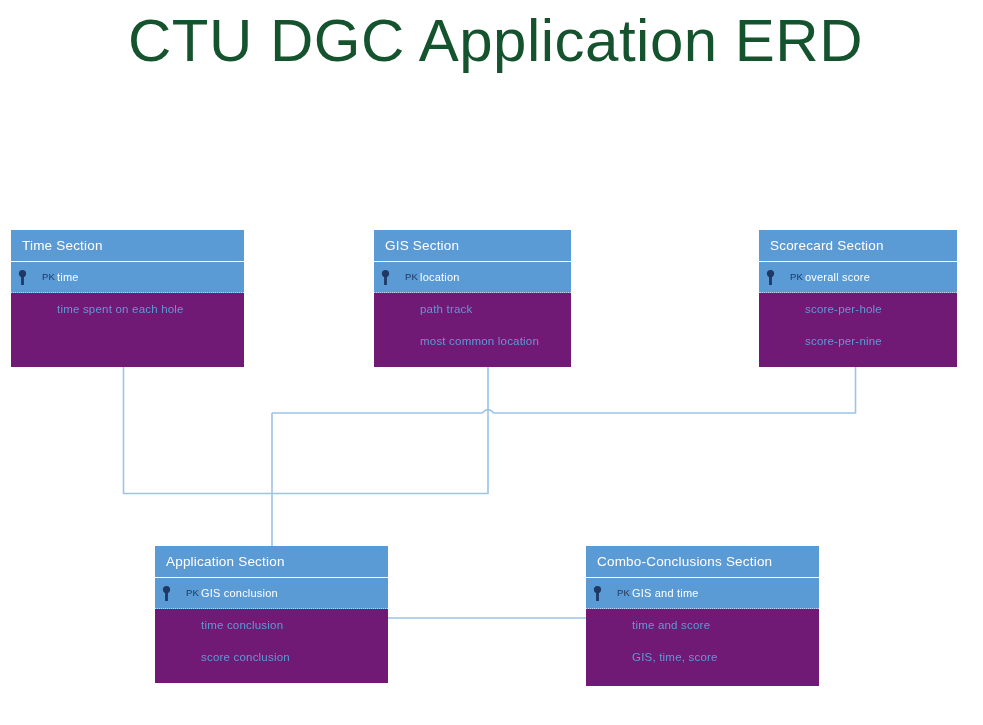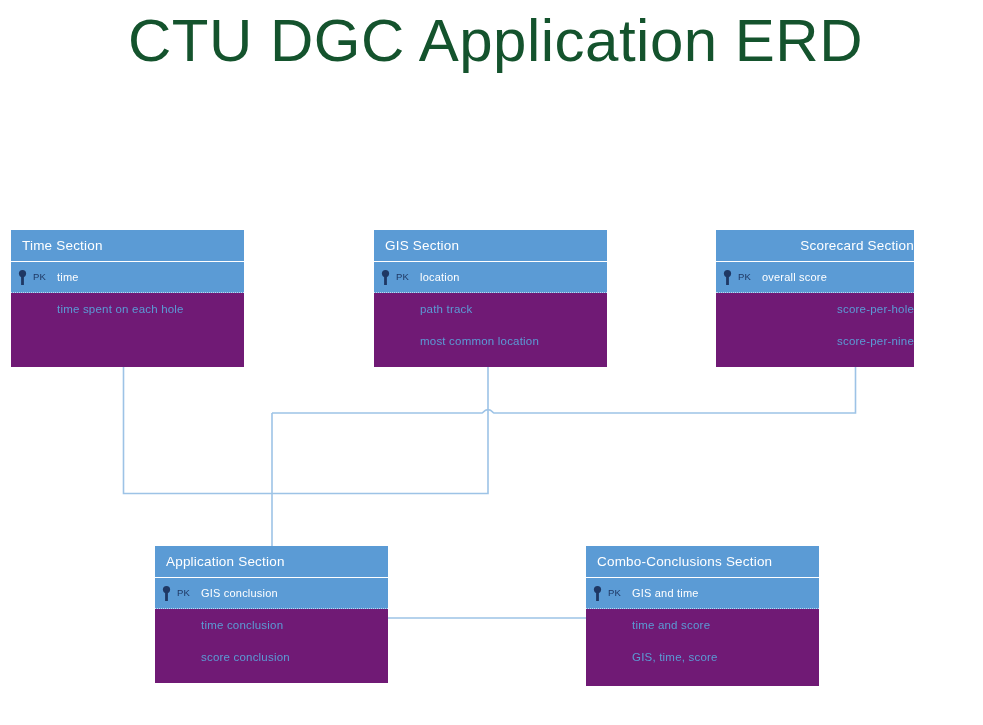--- a/index.html
+++ b/index.html
@@ -80,21 +80,21 @@
   }
   .key-icon {
     width: 9px;
     height: 15px;
     display: block;
     flex: none;
   }
   .pk-label {
     font-size: 9.5px;
     color: #1F3864;
-    margin-left: 6px;
+    margin-left: 15px;
     letter-spacing: 0.2px;
     line-height: 1;
   }
   .pk-field {
     font-size: 11px;
     color: #FFFFFF;
     letter-spacing: 0.2px;
     white-space: nowrap;
   }
   .entity-attr {
@@ -138,37 +138,37 @@
         <circle cx="4.5" cy="3.6" r="3.6" fill="#1F3864"></circle>
         <rect x="3.1" y="5.4" width="2.8" height="9.6" fill="#1F3864"></rect>
       </svg>
       <span class="pk-label">PK</span>
     </span>
     <span class="pk-field">time</span>
   </div>
   <div class="entity-attr">time spent on each hole</div>
 </div>
 
-<div class="entity" style="left:374px; top:230px; width:233px; height:137px;">
+<div class="entity" style="left:374px; top:230px; width:197px; height:137px;">
   <div class="entity-header">GIS Section</div>
   <div class="entity-pk-row">
     <span class="pk-key-wrap">
       <svg class="key-icon" viewBox="0 0 9 15">
         <circle cx="4.5" cy="3.6" r="3.6" fill="#1F3864"></circle>
         <rect x="3.1" y="5.4" width="2.8" height="9.6" fill="#1F3864"></rect>
       </svg>
       <span class="pk-label">PK</span>
     </span>
     <span class="pk-field">location</span>
   </div>
   <div class="entity-attr">path track</div>
   <div class="entity-attr">most common location</div>
 </div>
 
-<div class="entity" style="left:716px; top:230px; width:198px; height:137px;text-align:right;">
+<div class="entity" style="left:759px; top:230px; width:198px; height:137px;">
   <div class="entity-header">Scorecard Section</div>
   <div class="entity-pk-row">
     <span class="pk-key-wrap">
       <svg class="key-icon" viewBox="0 0 9 15">
         <circle cx="4.5" cy="3.6" r="3.6" fill="#1F3864"></circle>
         <rect x="3.1" y="5.4" width="2.8" height="9.6" fill="#1F3864"></rect>
       </svg>
       <span class="pk-label">PK</span>
     </span>
     <span class="pk-field">overall score</span>

